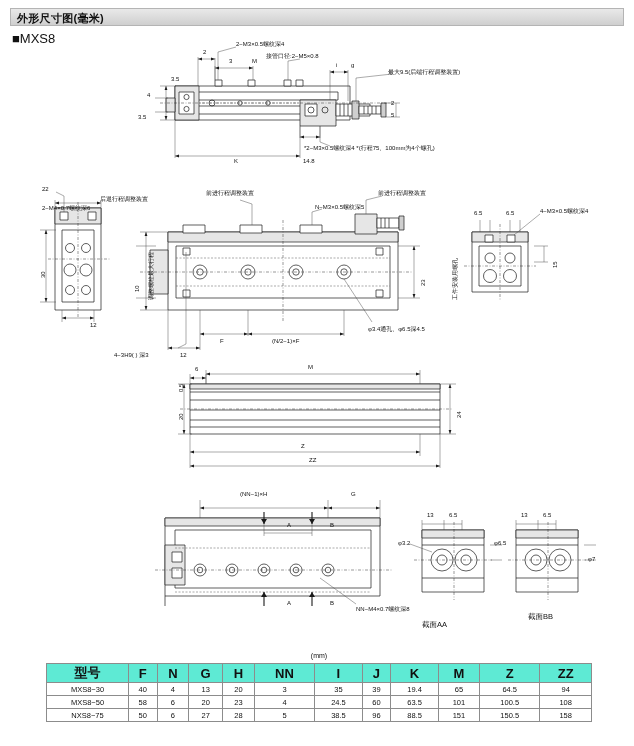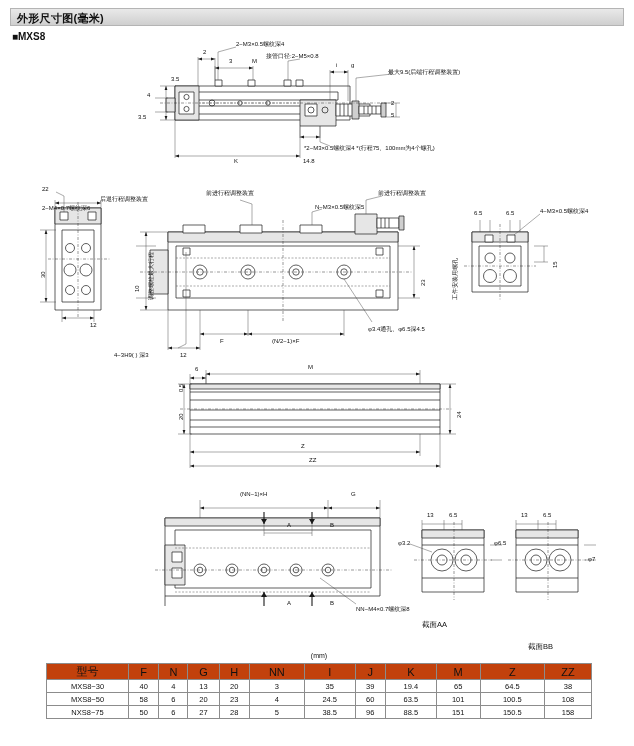--- a/index.html
+++ b/index.html
@@ -28,22 +28,22 @@
     position: absolute;
     left: 6px; top: 2px;
     font-size: 11px;
     font-weight: bold;
     color: #111;
     letter-spacing: .3px;
   }
   .subhdr {
     position: absolute;
     left: 12px; top: 31px;
-    font-size: 10px;
-    font-weight: bold;
+    font-size: 13px;
+    font-weight: normal;
     color: #111;
   }
 
   
   .lbl {
     position: absolute;
     font-size: 6px;
     color: #111;
     white-space: nowrap;
     line-height: 1;
@@ -87,23 +87,23 @@
     color: #111;
   }
   table.spec th, table.spec td {
     border: 1px solid #8c8c8c;
     text-align: center;
     height: 13px;
     padding: 0;
     font-weight: normal;
   }
   table.spec thead th {
-    background: #c2410c;
-    font-weight: normal;
-    font-size: 11px;
+    background: #5eead4;
+    font-weight: bold;
+    font-size: 13px;
   }
   table.spec td:first-child, table.spec th:first-child {
     text-align: center;
   }
   .mm-note {
     position: absolute;
     left: 0; top: -11px;
     width: 546px;
     text-align: center;
     font-size: 7px;
@@ -536,21 +536,21 @@
   <div class="lbl" style="left:356px; top:606px;">NN−M4×0.7螺纹深8</div>
   <div class="lbl" style="left:427px; top:512px;">13</div>
   <div class="lbl" style="left:449px; top:512px;">6.5</div>
   <div class="lbl" style="left:521px; top:512px;">13</div>
   <div class="lbl" style="left:543px; top:512px;">6.5</div>
   <div class="lbl" style="left:398px; top:540px;">φ3.2</div>
   <div class="lbl" style="left:494px; top:540px;">φ6.5</div>
   <div class="lbl" style="left:588px; top:556px;">φ7</div>
 
   <div class="caption" style="left:422px; top:620px;">截面AA</div>
-  <div class="caption" style="left:528px; top:642px;">截面BB</div>
+  <div class="caption" style="left:528px; top:612px;">截面BB</div>
 
   <div id="tablewrap">
     <div class="mm-note">(mm)</div>
     <table class="spec">
       <thead>
         <tr>
           <th style="width:82px;">型号</th>
           <th>F</th>
           <th>N</th>
           <th>G</th>
@@ -570,21 +570,21 @@
           <td>40</td>
           <td>4</td>
           <td>13</td>
           <td>20</td>
           <td>3</td>
           <td>35</td>
           <td>39</td>
           <td>19.4</td>
           <td>65</td>
           <td>64.5</td>
-          <td>38</td>
+          <td>94</td>
         </tr>
         <tr>
           <td>MXS8−50</td>
           <td>58</td>
           <td>6</td>
           <td>20</td>
           <td>23</td>
           <td>4</td>
           <td>24.5</td>
           <td>60</td>

